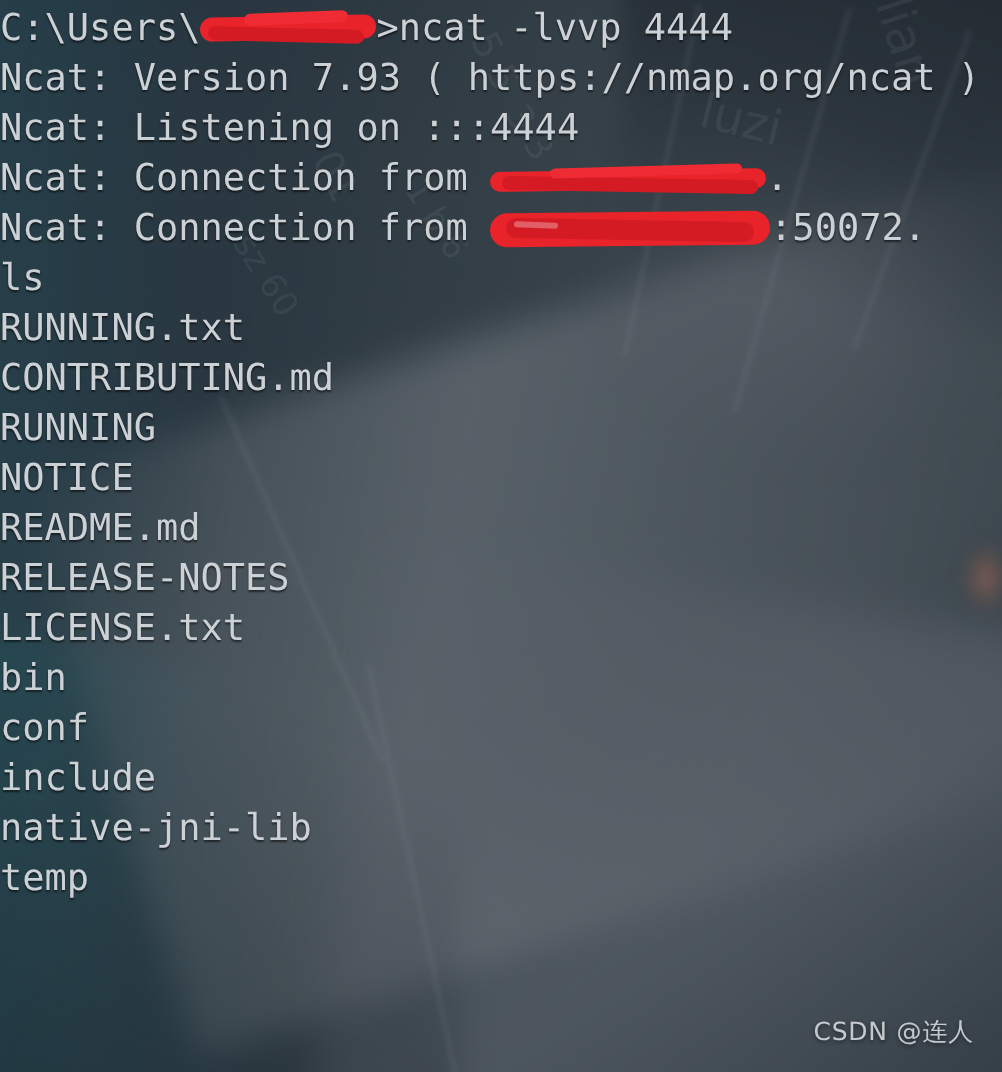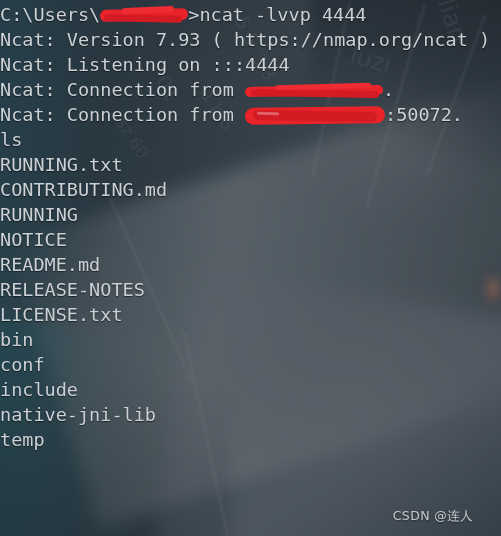--- a/index.html
+++ b/index.html
@@ -180,21 +180,21 @@
   .redact.r2 i.c { left: 30px;top: 1px; width: 96px;  height: 5px;  background:#ef2b33; transform: rotate(-1.6deg); }
 
   .redact.r3 { width: 140px; height: 20px; }
   .redact.r3 i.a { left: 0;  top: 1px; width: 140px; height: 17px; border-radius: 9px; transform: rotate(-0.6deg); }
   .redact.r3 i.b { left: 8px;top: 5px; width: 124px; height: 10px; background:#d41b24; border-radius:6px; transform: rotate(1.0deg); }
   .redact.r3 i.c { left: 12px;top:6px; width: 22px;  height: 3px;  background:rgba(255,255,255,0.30); border-radius:2px; transform: rotate(2deg); }
 
   
   .csdn {
     position: absolute;
-    right: 28px;
+    right: 14px;
     bottom: 11px;
     color: rgba(232,236,240,0.80);
     font-family: "DejaVu Sans", sans-serif;
     font-size: 12.5px;
     letter-spacing: 0.4px;
     white-space: nowrap;
     text-shadow: 0 1px 2px rgba(0,0,0,0.45);
   }
 </style>
 </head>

